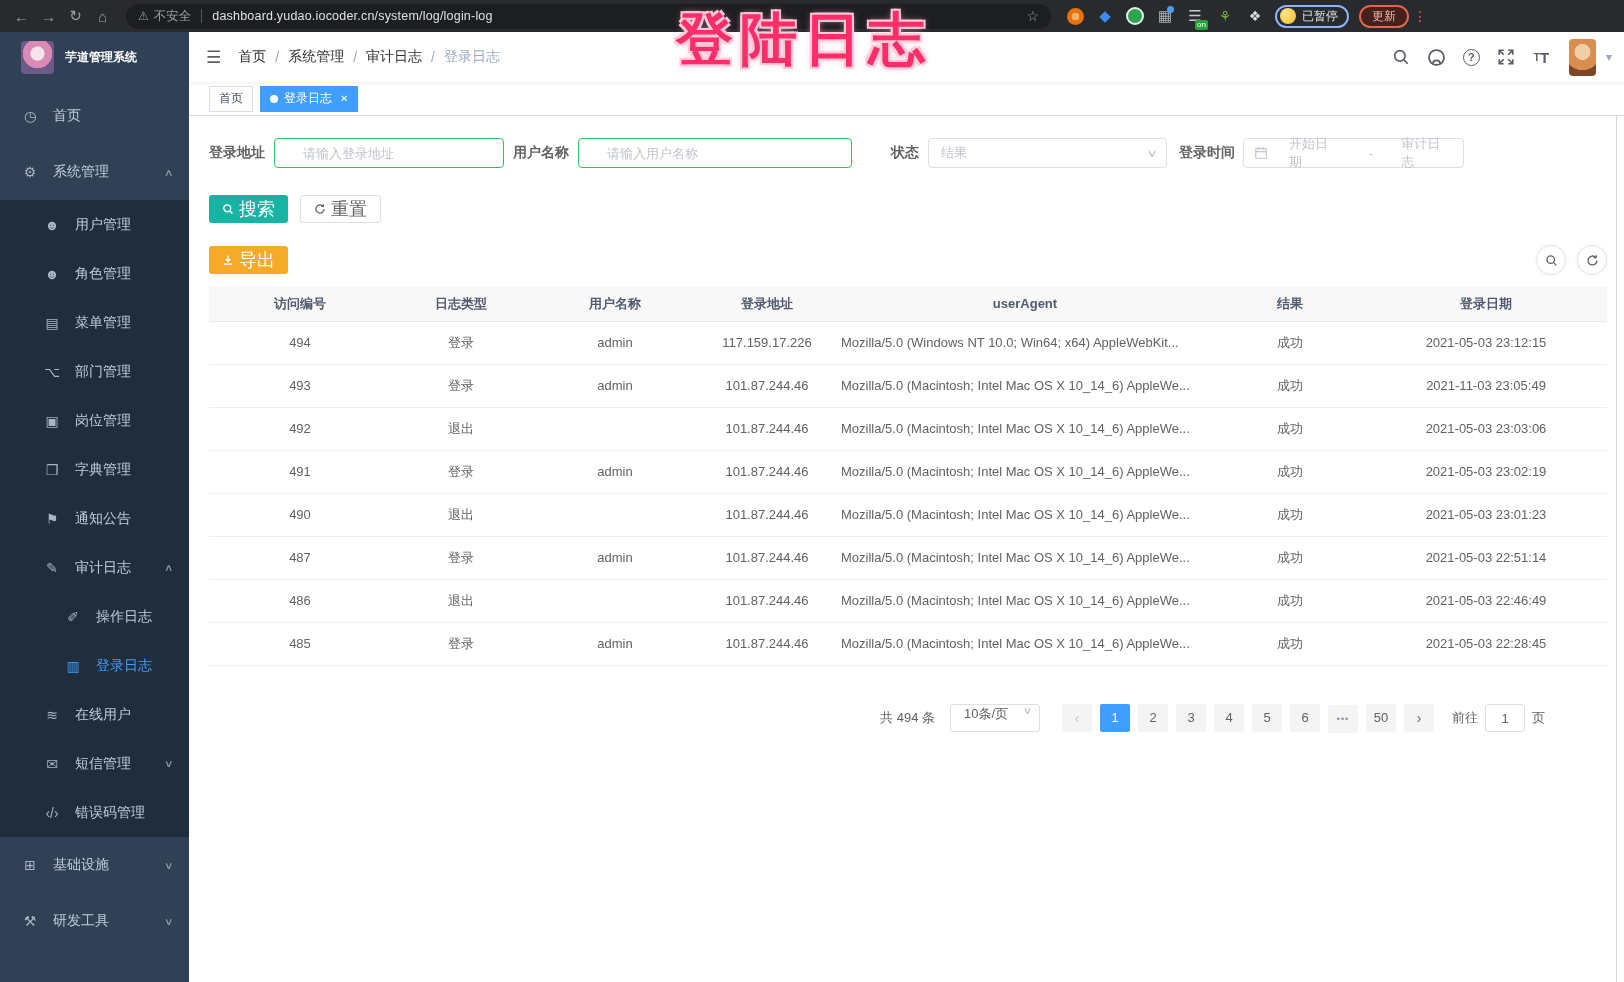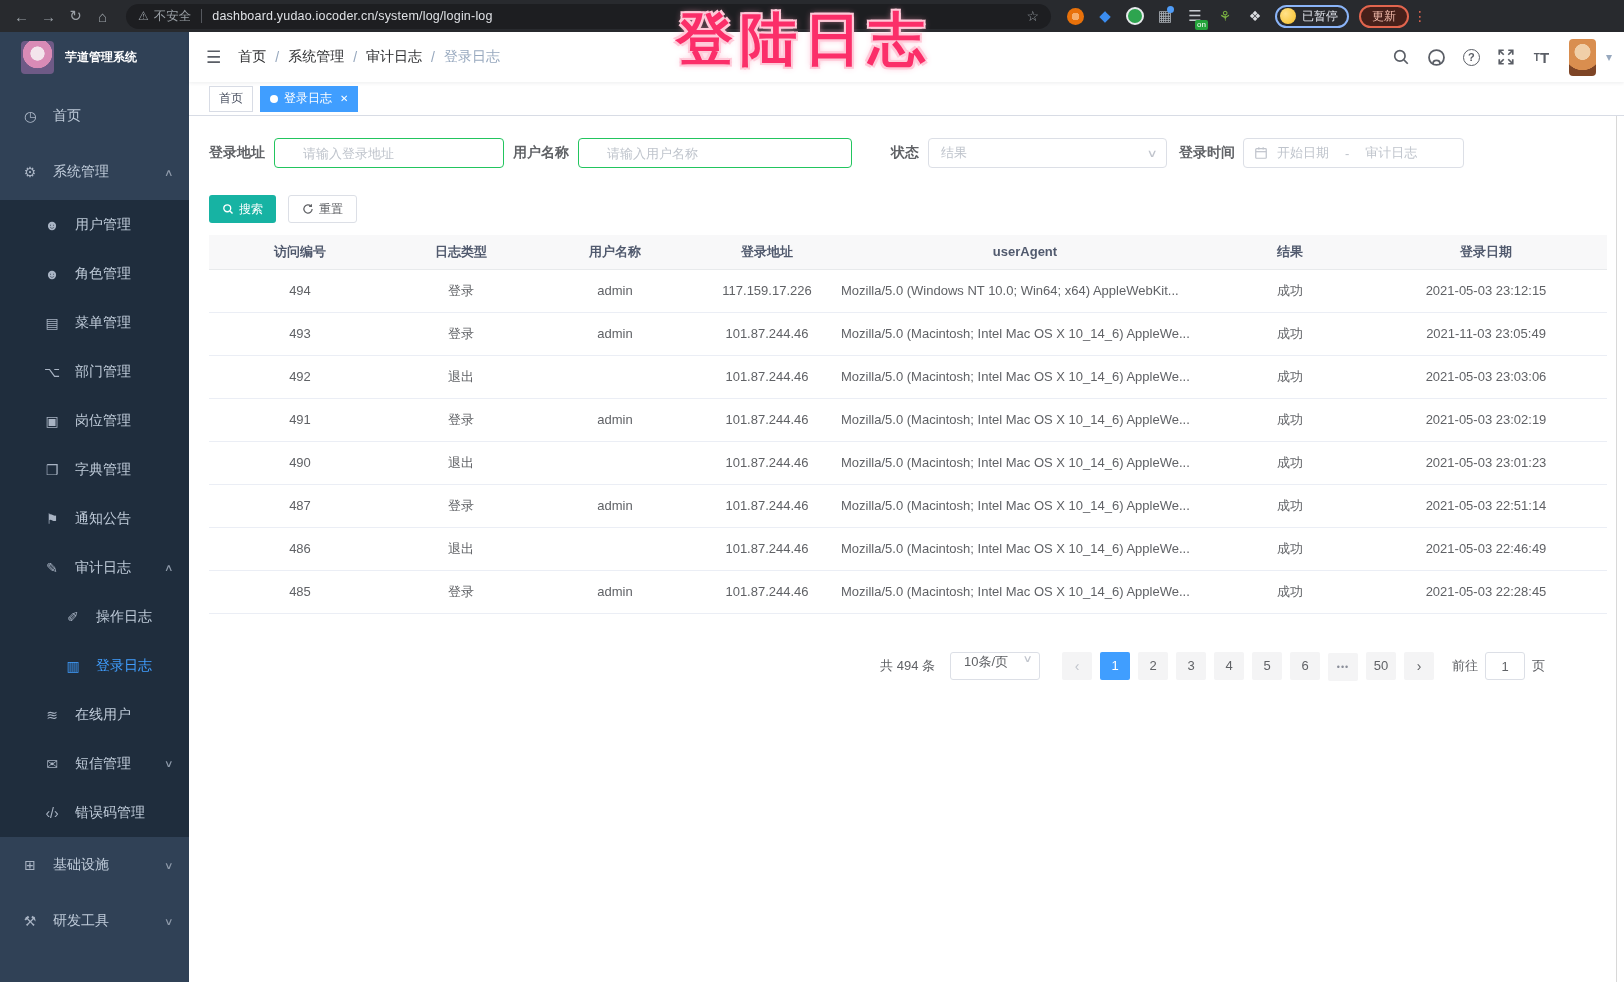--- a/index.html
+++ b/index.html
@@ -92,26 +92,26 @@
     padding:21px 17px 0 20px; }
   .filter-row { display:flex; align-items:center; height:32px; }
   .flabel { font-size:14px; color:#606266; font-weight:600; white-space:nowrap; }
   .finput { height:30px; border:1px solid #22c55e; border-radius:4px; padding:0 28px; font-size:13px;
     color:#606266; outline:none; }
   .finput::placeholder { color:#bfc4cc; }
   .fselect, .fdate { height:30px; border:1px solid #dcdfe6; border-radius:4px; display:flex;
     align-items:center; font-size:13px; color:#bfc4cc; }
   .fselect { padding:0 10px 0 12px; }
   .fselect .chev { margin-left:auto; color:#c0c4cc; font-size:11px; transform:scaleX(1.4); }
-  .fdate { padding:0 10px; gap:0; }
+  .fdate { padding:0 10px; gap:12px; }
   .fdate svg { margin-right:9px; flex:none; }
   .fdate .dsep { margin:0 16px; }
 
   .btn-row { margin-top:26px; display:flex; align-items:center; }
-  .btn { height:28px; border-radius:3px; font-size:12px; display:inline-flex; align-items:center;
+  .btn { height:28px; border-radius:3px; font-size:18px; display:inline-flex; align-items:center;
     gap:5px; padding:0 13px; border:none; cursor:pointer; font-family:inherit; }
   .btn-search { background:#17b3a3; color:#fff; }
   .btn-reset { background:#fff; border:1px solid #dcdfe6; color:#606266; margin-left:12px; }
   .btn-export { background:#f5ab28; color:#fff; }
   .toolbar-row { margin-top:22px; display:flex; align-items:center; }
   .right-tools { margin-left:auto; display:flex; gap:11px; }
   .circle-btn { width:30px; height:30px; border-radius:50%; border:1px solid #e0e4eb; background:#fff;
     display:flex; align-items:center; justify-content:center; color:#5a5e66; box-shadow:0 0 4px rgba(0,0,0,.05); }
 
   
@@ -363,20 +363,44 @@
       </button>
       <button class="btn btn-reset">
         <svg width="12" height="12" viewBox="0 0 16 16" fill="none" stroke="#606266" stroke-width="1.6">
             <path d="M13.5 8a5.5 5.5 0 1 1-1.6-3.9"></path>
             <path d="M12.5 1.5v3h-3"></path>
           </svg>
         <span>重置</span>
       </button>
     </div>
 
+    <div class="toolbar-row">
+      <button class="btn btn-export">
+        <svg width="12" height="12" viewBox="0 0 16 16" fill="none" stroke="#fff" stroke-width="1.8">
+            <path d="M8 2v7.5"></path>
+            <path d="M4.8 6.8L8 10l3.2-3.2"></path>
+            <path d="M2.5 13.5h11"></path>
+          </svg>
+        <span>导出</span>
+      </button>
+      <div class="right-tools">
+        <span class="circle-btn">
+          <svg width="13" height="13" viewBox="0 0 16 16" fill="none" stroke="#5a5e66" stroke-width="1.6">
+              <circle cx="7" cy="7" r="4.6"></circle>
+              <line x1="10.6" y1="10.6" x2="14" y2="14"></line>
+            </svg>
+        </span>
+        <span class="circle-btn">
+          <svg width="13" height="13" viewBox="0 0 16 16" fill="none" stroke="#5a5e66" stroke-width="1.6">
+              <path d="M13.5 8a5.5 5.5 0 1 1-1.6-3.9"></path>
+              <path d="M12.5 1.5v3h-3"></path>
+            </svg>
+        </span>
+      </div>
+    </div>
 
     <table class="log">
       <colgroup>
           <col>
           <col>
           <col>
           <col>
           <col>
           <col>
           <col>

